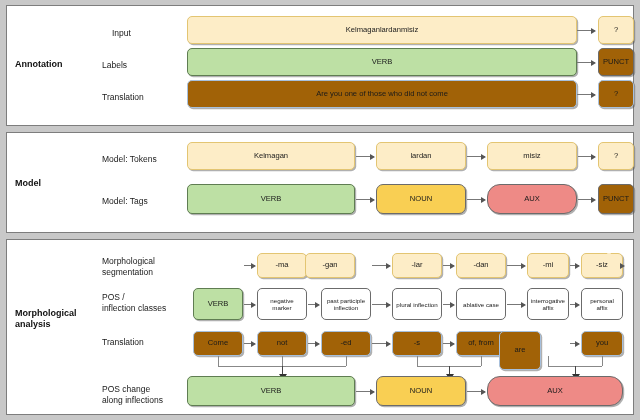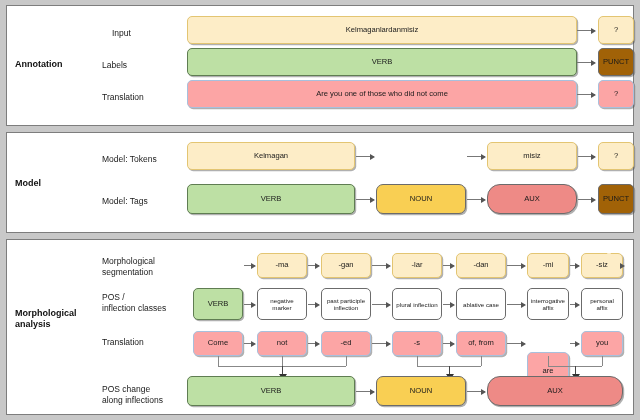--- a/index.html
+++ b/index.html
@@ -51,21 +51,21 @@
     font-size:7.6px;
     color:#1a1a1a;
     line-height:8.6px;
     padding:1px 2px;
     box-shadow:1.2px 1.2px 0 rgba(80,80,80,.45);
   }
   .box.noshadow{box-shadow:none;}
   .c-yellow{background:#fdedc7;border-color:#e3c572;}
   .c-yellow-strong{background:#f9cf53;border-color:#6b6b6b;border-radius:7px;}
   .c-green{background:#bde0a4;border-color:#5f7d52;}
-  .c-blue{background:#fca5a5;border-color:#a7c0dd;}
+  .c-blue{background:#a16207;border-color:#a7c0dd;}
   .c-red{background:#ee8a86;border-color:#6b6b6b;border-radius:13px;}
   .c-purple{background:#a16207;border-color:#6b6b6b;}
   .c-white{background:#ffffff;border-color:#6b6b6b;font-size:6.2px;line-height:7px;}
 
   .arrow{
     position:absolute;
     height:1px;
     background:#777;
   }
   .arrow:after{
@@ -112,20 +112,21 @@
     <div class="arrow" style="left:570px;top:88px;width:18px;"></div>
     <div class="box c-blue" style="left:591px;top:74px;width:36px;height:28px;">?</div>
   </div>
 
   <div class="panel panel-model">
     <div class="section-title" style="top:45px;">Model</div>
 
     <div class="row-label" style="top:21px;left:95px;">Model: Tokens</div>
     <div class="box c-yellow" style="left:180px;top:9px;width:168px;height:28px;">Kelmagan</div>
     <div class="arrow" style="left:349px;top:23px;width:18px;"></div>
+    <div class="box c-yellow" style="left:369px;top:9px;width:90px;height:28px;">lardan</div>
     <div class="arrow" style="left:460px;top:23px;width:18px;"></div>
     <div class="box c-yellow" style="left:480px;top:9px;width:90px;height:28px;">misiz</div>
     <div class="arrow" style="left:571px;top:23px;width:17px;"></div>
     <div class="box c-yellow" style="left:591px;top:9px;width:36px;height:28px;">?</div>
 
     <div class="row-label" style="top:63px;left:95px;">Model: Tags</div>
     <div class="box c-green" style="left:180px;top:51px;width:168px;height:30px;">VERB</div>
     <div class="arrow" style="left:349px;top:66px;width:18px;"></div>
     <div class="box c-yellow-strong" style="left:369px;top:51px;width:90px;height:30px;">NOUN</div>
     <div class="arrow" style="left:460px;top:66px;width:18px;"></div>
@@ -140,21 +141,21 @@
       <div>analysis</div>
     </div>
 
     <div class="row-label" style="top:16px;left:95px;">
       <div>Morphological</div>
       <div>segmentation</div>
     </div>
     <div class="arrow" style="left:237px;top:25px;width:11px;"></div>
     <div class="box c-yellow" style="left:250px;top:13px;width:50px;height:25px;">-ma</div>
     <div class="arrow" style="left:301px;top:25px;width:11px;"></div>
-    <div class="box c-yellow" style="left:314px;top:13px;width:50px;height:25px;">-gan</div>
+    <div class="box c-yellow" style="left:298px;top:13px;width:50px;height:25px;">-gan</div>
     <div class="arrow" style="left:365px;top:25px;width:18px;"></div>
     <div class="box c-yellow" style="left:385px;top:13px;width:50px;height:25px;">-lar</div>
     <div class="arrow" style="left:436px;top:25px;width:11px;"></div>
     <div class="box c-yellow" style="left:449px;top:13px;width:50px;height:25px;">-dan</div>
     <div class="arrow" style="left:500px;top:25px;width:18px;"></div>
     <div class="box c-yellow" style="left:520px;top:13px;width:42px;height:25px;">-mi</div>
     <div class="arrow" style="left:563px;top:25px;width:9px;"></div>
     <div class="box c-yellow" style="left:574px;top:13px;width:42px;height:25px;">-siz</div>
     <div class="arrow" style="left:617px;top:25px;width:0px;"></div>
     <div class="box c-yellow" style="left:600px;top:13px;width:0px;height:0px;border:none;box-shadow:none;"></div>
@@ -181,21 +182,21 @@
     <div class="box c-blue" style="left:186px;top:91px;width:50px;height:25px;">Come</div>
     <div class="arrow" style="left:237px;top:103px;width:11px;"></div>
     <div class="box c-blue" style="left:250px;top:91px;width:50px;height:25px;">not</div>
     <div class="arrow" style="left:301px;top:103px;width:11px;"></div>
     <div class="box c-blue" style="left:314px;top:91px;width:50px;height:25px;">-ed</div>
     <div class="arrow" style="left:365px;top:103px;width:18px;"></div>
     <div class="box c-blue" style="left:385px;top:91px;width:50px;height:25px;">-s</div>
     <div class="arrow" style="left:436px;top:103px;width:11px;"></div>
     <div class="box c-blue" style="left:449px;top:91px;width:50px;height:25px;">of, from</div>
     <div class="arrow" style="left:500px;top:103px;width:18px;"></div>
-    <div class="box c-blue" style="left:520px;top:91px;width:42px;height:39px;margin-top:21px;">are</div>
+    <div class="box c-blue" style="left:492px;top:91px;width:42px;height:39px;">are</div>
     <div class="arrow" style="left:563px;top:103px;width:9px;"></div>
     <div class="box c-blue" style="left:574px;top:91px;width:42px;height:25px;">you</div>
 
     <div class="brace">
       <div class="v" style="left:211px;top:116px;height:10px;"></div>
       <div class="v" style="left:275px;top:116px;height:10px;"></div>
       <div class="v" style="left:339px;top:116px;height:10px;"></div>
       <div class="h" style="left:211px;top:126px;width:128px;"></div>
       <div class="down" style="left:275px;top:126px;height:9px;"></div>
     </div>

